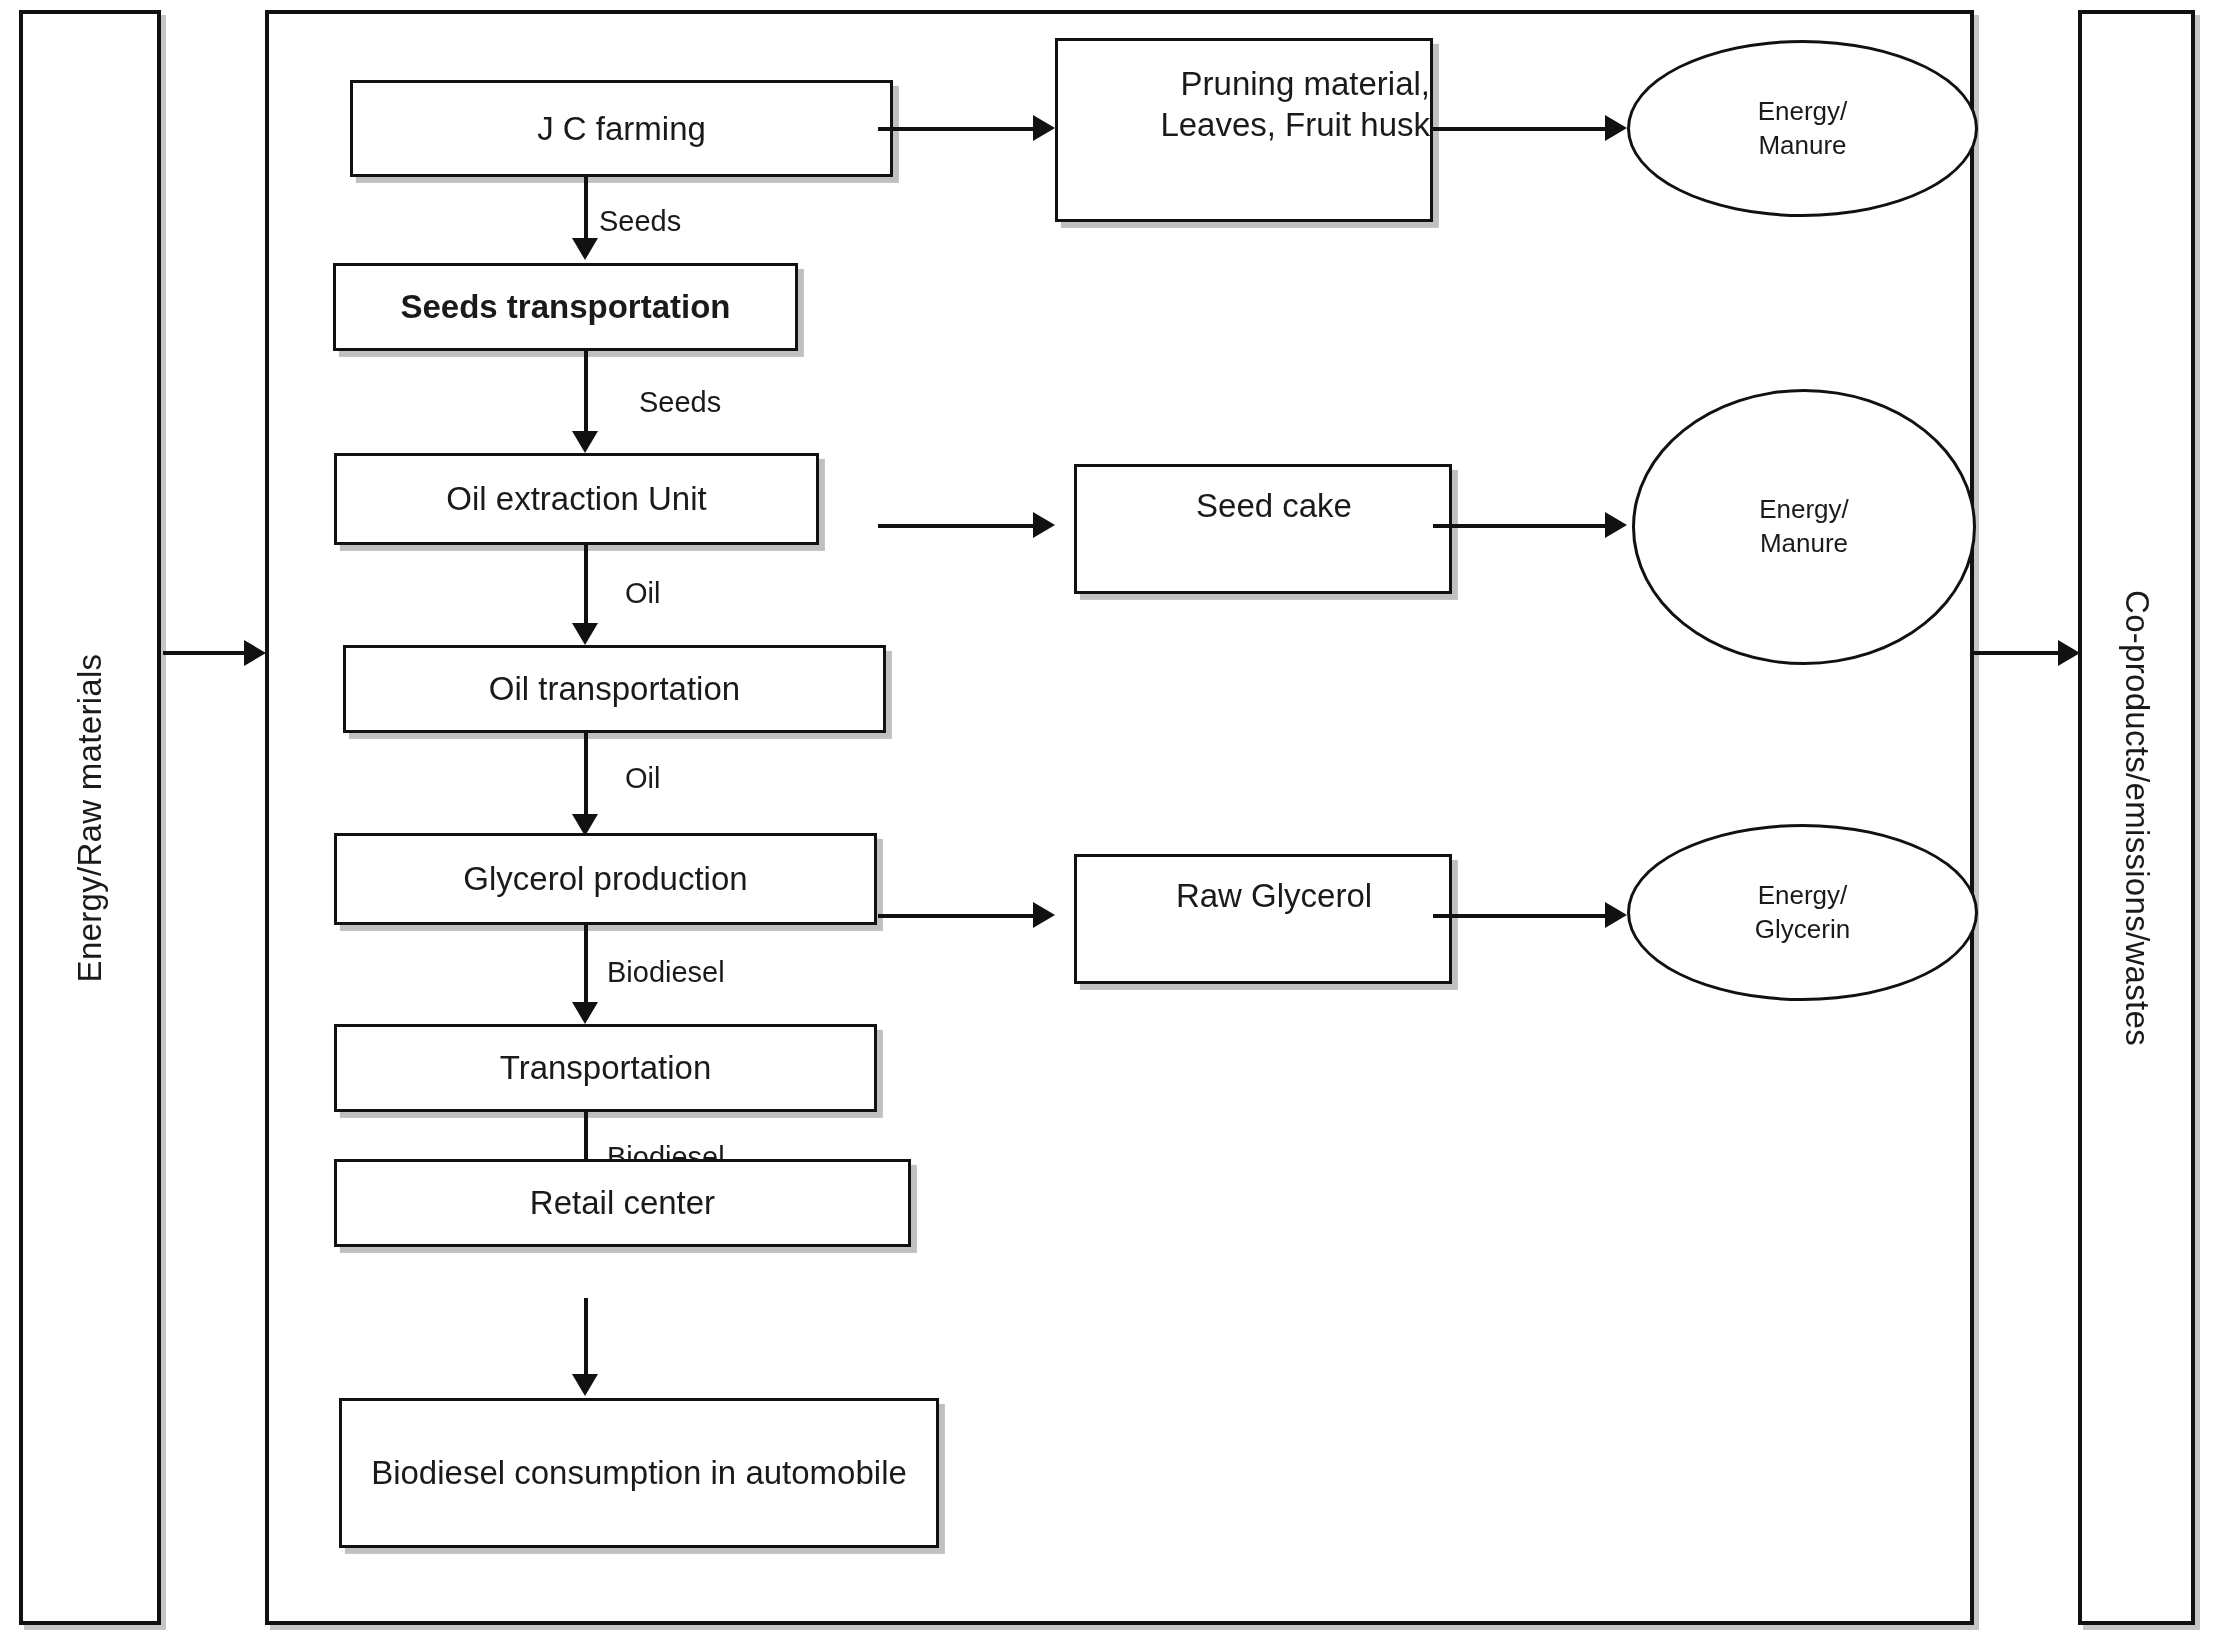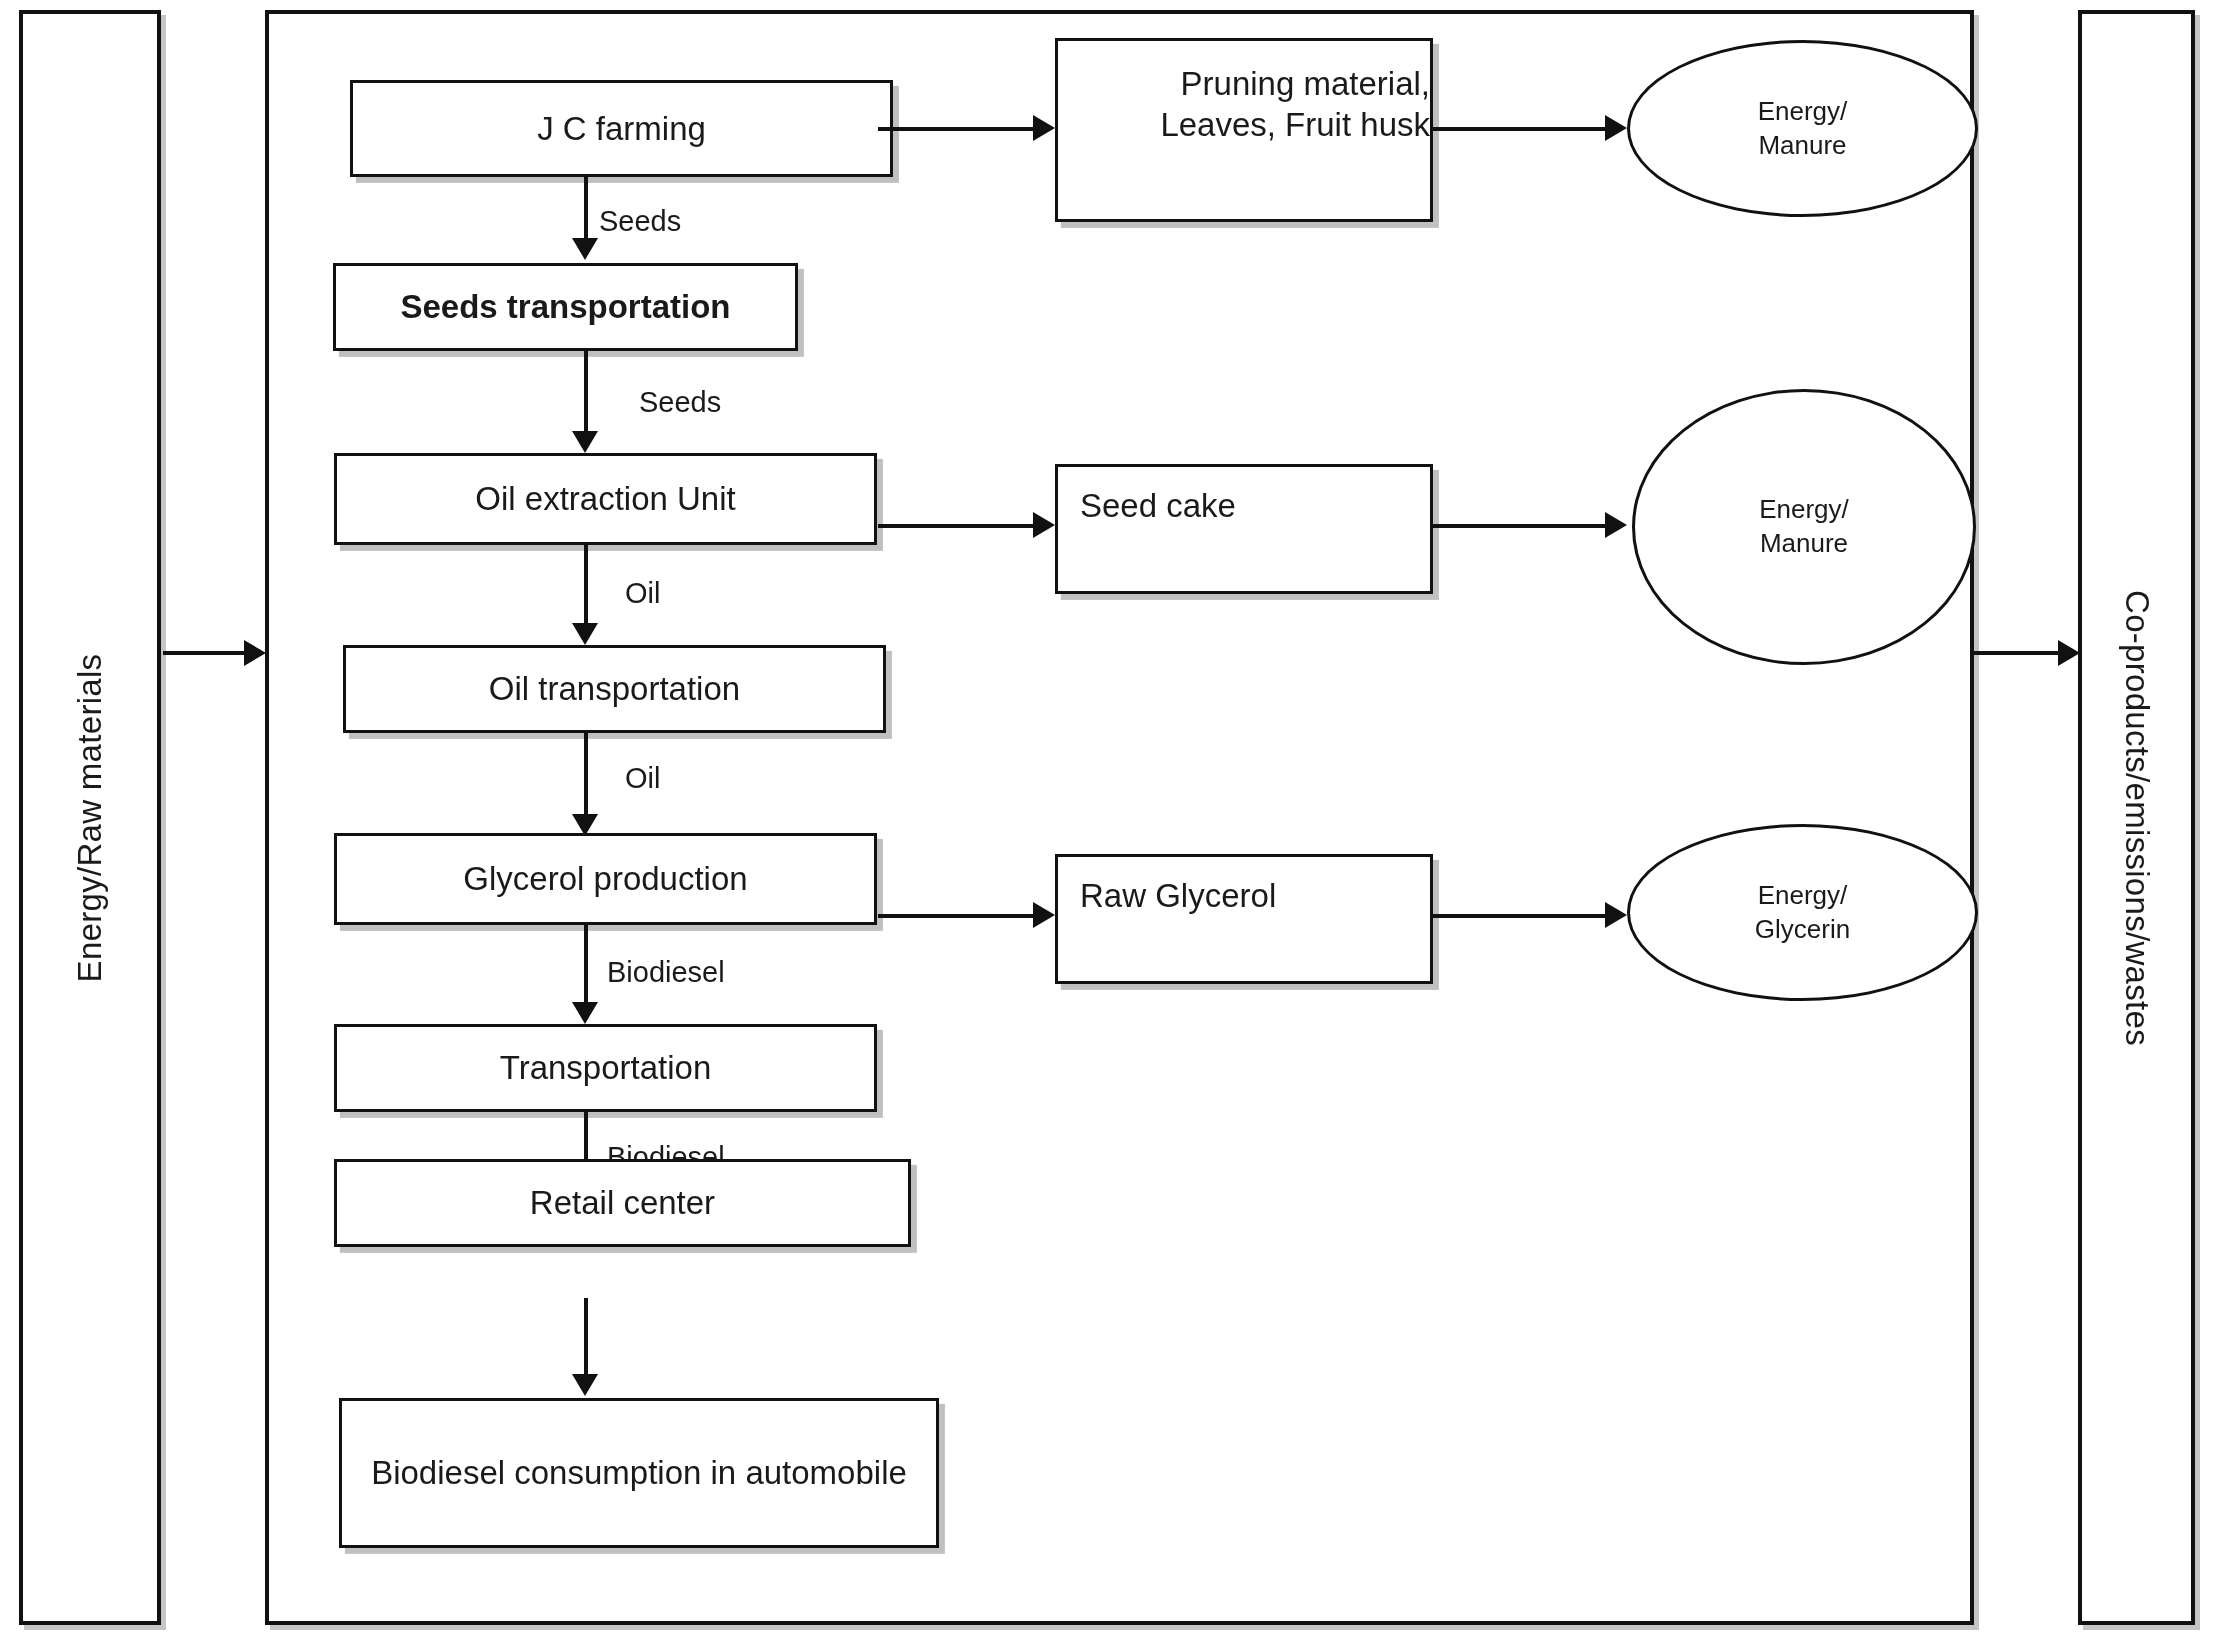--- a/index.html
+++ b/index.html
@@ -53,23 +53,24 @@
     align-items: center;
     justify-content: center;
     text-align: center;
     font-size: 33px;
     color: #1a1a1a;
     line-height: 1.25;
     padding: 0 8.4px;
   }
   .node.topleft {
     align-items: flex-start;
-    justify-content: flex-start;
+    justify-content: center;
     text-align: left;
     padding: 18.4px 0 0 22px;
+    margin-left: 19px;
   }
   .node.twoline {
     align-items: flex-start;
     justify-content: flex-start;
     text-align: right;
     padding: 22px 0 0 22px;
   }
 
   .ellipse {
     position: absolute;
@@ -145,21 +146,21 @@
   <div class="edge-label" style="left:599px; top:205px;">Seeds</div>
 
   <div class="node" style="left:333px; top:263px; width:465px; height:88px;font-weight:bold;">
     <span>Seeds transportation</span>
   </div>
 
   <div class="vline" style="left:584px; top:350px; height:88px;"></div>
   <div class="arrow-down" style="left:572px; top:431px;"></div>
   <div class="edge-label" style="left:639px; top:386px;">Seeds</div>
 
-  <div class="node" style="left:334px; top:453px; width:543px; height:92px;">
+  <div class="node" style="left:334px; top:453px; width:485px; height:92px;">
     <span>Oil extraction Unit</span>
   </div>
 
   <div class="vline" style="left:584px; top:545px; height:85px;"></div>
   <div class="arrow-down" style="left:572px; top:623px;"></div>
   <div class="edge-label" style="left:625px; top:577px;">Oil</div>
 
   <div class="node" style="left:343px; top:645px; width:543px; height:88px;">
     <span>Oil transportation</span>
   </div>

